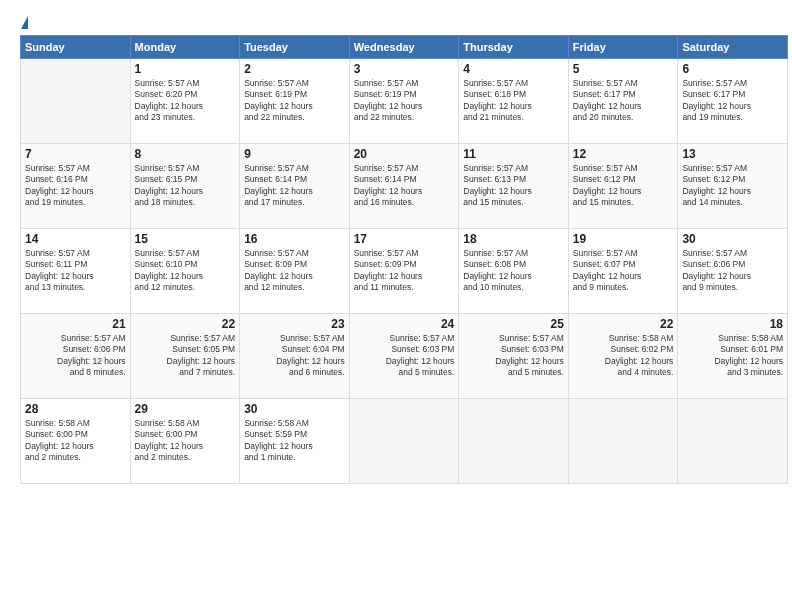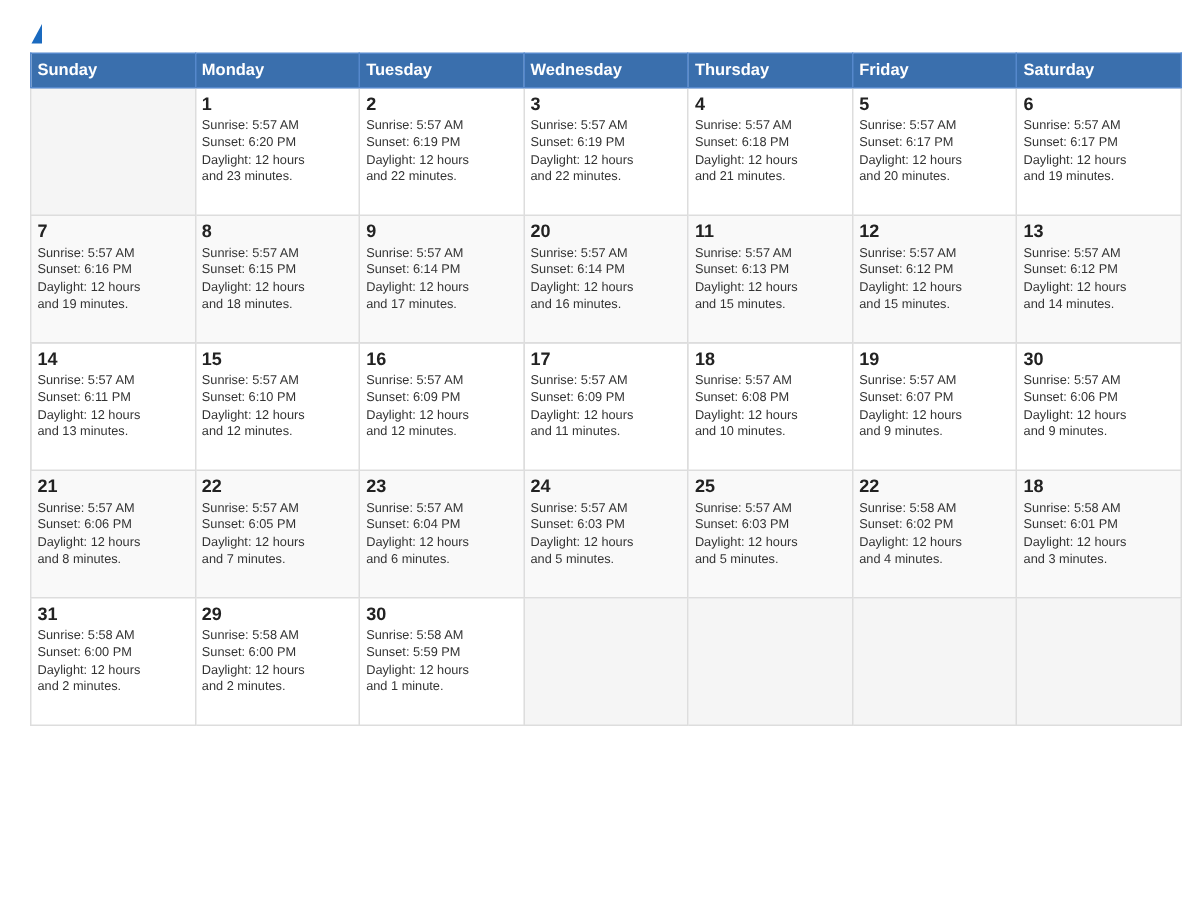--- a/index.html
+++ b/index.html
@@ -202,21 +202,21 @@
 and 15 minutes.</div>
           </td>
           <td>
             <span class="day-number">13</span>
             <div class="day-info" style="white-space: pre-line;">Sunrise: 5:57 AM
 Sunset: 6:12 PM
 Daylight: 12 hours
 and 14 minutes.</div>
           </td>
         </tr>
-        <tr style="background: #a3a3a3;">
+        <tr style="background: #a16207;">
           <td>
             <span class="day-number">14</span>
             <div class="day-info" style="white-space: pre-line;">Sunrise: 5:57 AM
 Sunset: 6:11 PM
 Daylight: 12 hours
 and 13 minutes.</div>
           </td>
           <td>
             <span class="day-number">15</span>
             <div class="day-info" style="white-space: pre-line;">Sunrise: 5:57 AM
@@ -253,21 +253,21 @@
 and 9 minutes.</div>
           </td>
           <td>
             <span class="day-number">30</span>
             <div class="day-info" style="white-space: pre-line;">Sunrise: 5:57 AM
 Sunset: 6:06 PM
 Daylight: 12 hours
 and 9 minutes.</div>
           </td>
         </tr>
-        <tr style="background: rgb(245, 248, 255);">
+        <tr style="background: rgb(245, 248, 255); text-align: right;">
           <td>
             <span class="day-number">21</span>
             <div class="day-info" style="white-space: pre-line;">Sunrise: 5:57 AM
 Sunset: 6:06 PM
 Daylight: 12 hours
 and 8 minutes.</div>
           </td>
           <td>
             <span class="day-number">22</span>
             <div class="day-info" style="white-space: pre-line;">Sunrise: 5:57 AM
@@ -306,21 +306,21 @@
           <td>
             <span class="day-number">18</span>
             <div class="day-info" style="white-space: pre-line;">Sunrise: 5:58 AM
 Sunset: 6:01 PM
 Daylight: 12 hours
 and 3 minutes.</div>
           </td>
         </tr>
         <tr style="background: rgb(255, 255, 255);">
           <td>
-            <span class="day-number">31</span>
+            <span class="day-number">28</span>
             <div class="day-info" style="white-space: pre-line;">Sunrise: 5:58 AM
 Sunset: 6:00 PM
 Daylight: 12 hours
 and 2 minutes.</div>
           </td>
           <td>
             <span class="day-number">29</span>
             <div class="day-info" style="white-space: pre-line;">Sunrise: 5:58 AM
 Sunset: 6:00 PM
 Daylight: 12 hours

